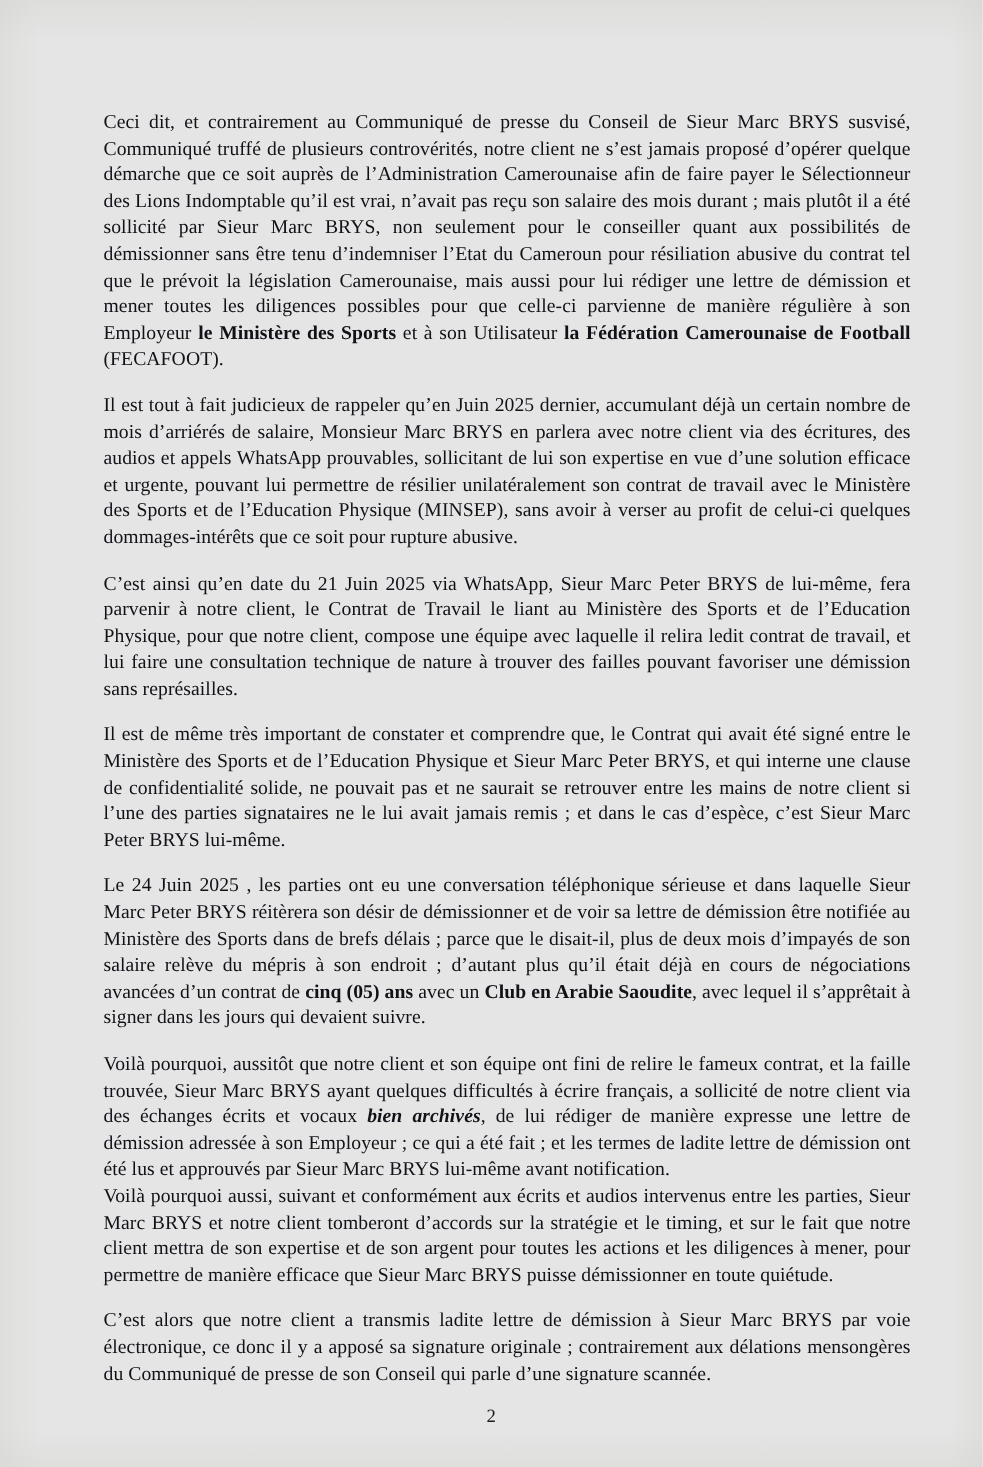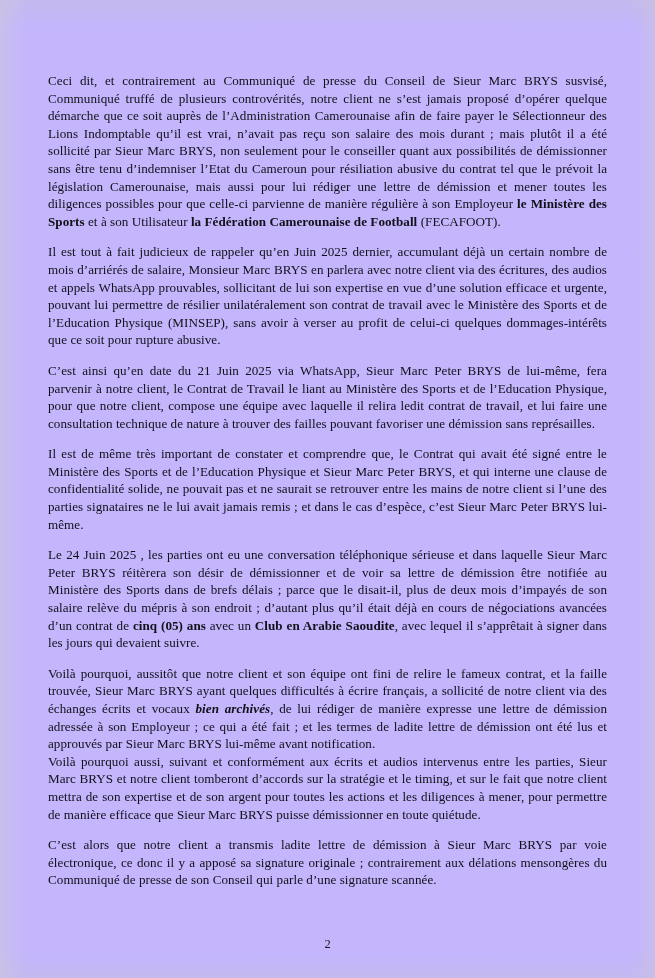--- a/index.html
+++ b/index.html
@@ -11,23 +11,23 @@
     height: 978px;
     background: #ffffff;
     font-family: "Liberation Serif", serif;
     color: #111118;
     overflow: hidden;
   }
   .page {
     position: relative;
     width: 655px;
     height: 978px;
-    background: #c4b5fd;
+    background: #e5e5e5;
     box-sizing: border-box;
-    padding: 72px 48px 30px 48px;
+    padding: 72px 48px 30px 69px;
   }
   
   .page::before {
     content: "";
     position: absolute;
     left: 0; top: 0; right: 0; bottom: 0;
     background: linear-gradient(to right, rgba(210,210,205,0.35) 0px, rgba(255,255,255,0) 26px),
                 linear-gradient(to left, rgba(205,205,200,0.30) 0px, rgba(255,255,255,0) 22px),
                 linear-gradient(to bottom, rgba(200,200,195,0.25) 0px, rgba(255,255,255,0) 30px),
                 linear-gradient(to top, rgba(200,200,195,0.22) 0px, rgba(255,255,255,0) 26px);

